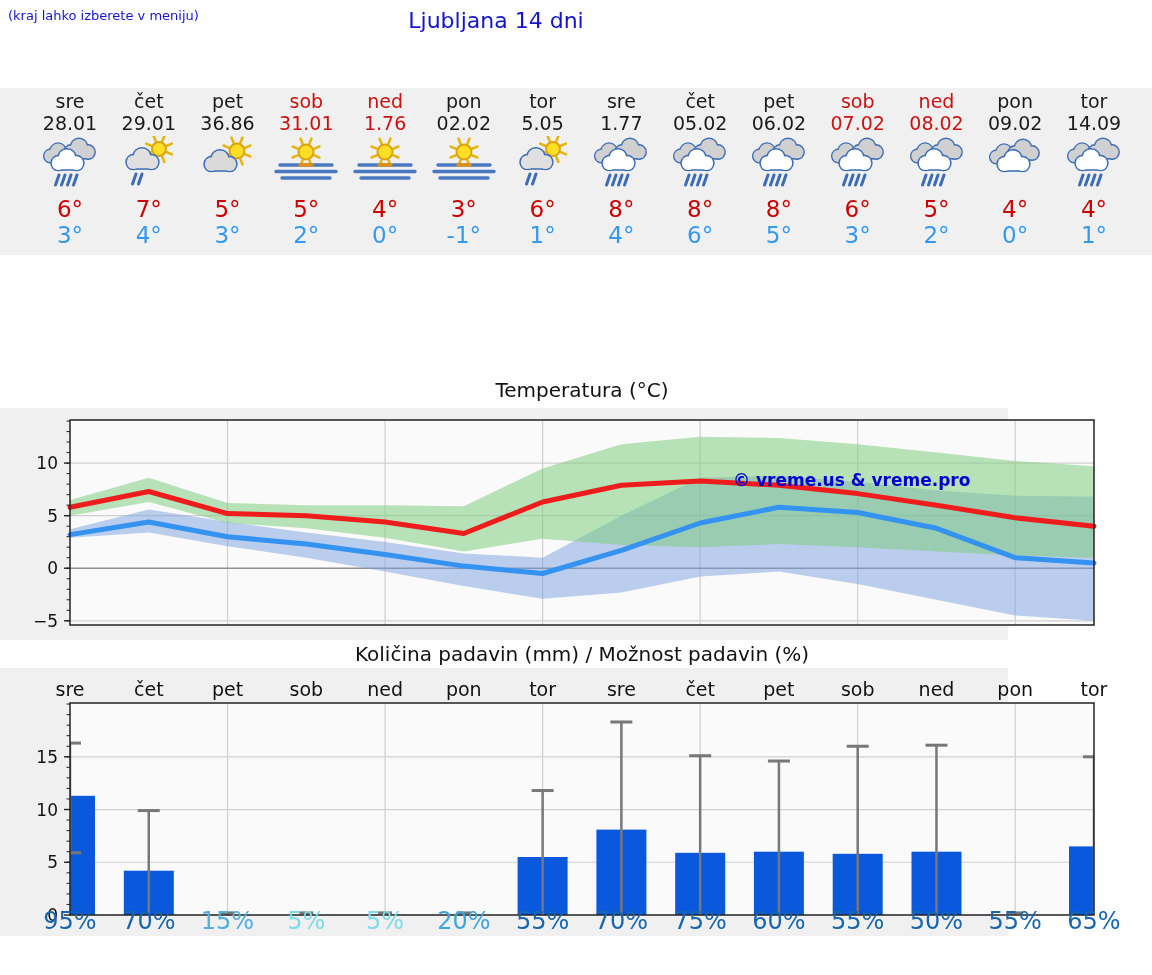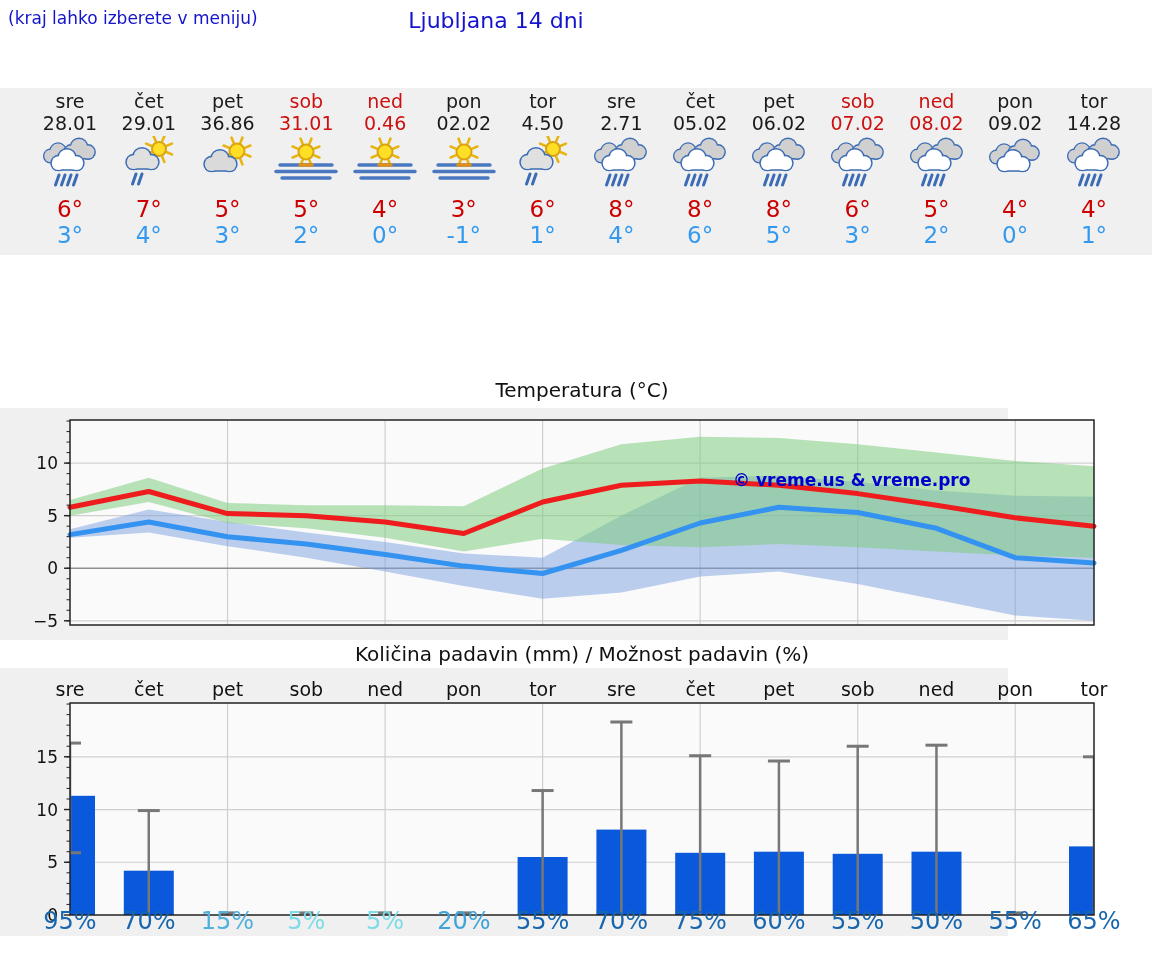--- a/index.html
+++ b/index.html
@@ -1,18 +1,18 @@
 <!DOCTYPE html>
 <html><head>
 <meta charset="utf-8">
 <style>
   html,body{margin:0;padding:0;background:#fff;}
   .page{position:relative;width:1152px;height:975px;overflow:hidden;background:#fff;
         font-family:"DejaVu Sans","Liberation Sans",sans-serif;}
-  .hdr-note{position:absolute;left:8px;top:8px;font-size:17px;color:#1414cc;}
+  .hdr-note{position:absolute;left:8px;top:8px;font-size:13px;color:#1414cc;}
   .hdr-title{position:absolute;left:0;top:8px;width:992px;text-align:center;
              font-size:22px;color:#1414cc;}
   .hdr-upd{position:absolute;right:6px;top:8px;font-size:15px;color:#1414cc;}
   .strip{position:absolute;left:0;top:88px;width:1152px;height:167px;background:#f0f0f0;}
   .day-col{position:absolute;top:0;width:80px;text-align:center;}
   .day-name,.day-date{font-size:19px;line-height:22px;color:#1a1a1a;}
   .day-name{margin-top:2px;}
   .day-col.red .day-name,.day-col.red .day-date{color:#cc1111;}
   .day-icon{height:56px;margin-top:2px;}
   .tmax{font-size:23px;line-height:26px;color:#cc0000;margin-top:4px;}
@@ -168,21 +168,21 @@
             <line x1="6" y1="29" x2="58" y2="29" stroke="#4a78c0" stroke-width="3.4" stroke-linecap="round"></line>
 <line x1="26" y1="29" x2="38" y2="29" stroke="#e09018" stroke-width="3.4" stroke-linecap="round"></line>
 <line x1="2" y1="35.5" x2="62" y2="35.5" stroke="#4a78c0" stroke-width="3.4" stroke-linecap="round"></line>
 <line x1="8" y1="42" x2="56" y2="42" stroke="#4a78c0" stroke-width="3.4" stroke-linecap="round"></line>
           </svg></div>
   <div class="tmax">5°</div>
   <div class="tmin">2°</div>
       </div>
       <div class="day-col red" style="left:345.1px">
   <div class="day-name">ned</div>
-  <div class="day-date">0.46</div>
+  <div class="day-date">1.76</div>
   <div class="day-icon"><svg viewBox="0 0 64 54" width="64" height="54">
             <line x1="40.3" y1="19.4" x2="45.4" y2="21.5" stroke="#e8b50f" stroke-width="2.6" stroke-linecap="round"></line>
             <line x1="35.4" y1="24.3" x2="37.5" y2="29.4" stroke="#e8b50f" stroke-width="2.6" stroke-linecap="round"></line>
             <line x1="28.6" y1="24.3" x2="26.5" y2="29.4" stroke="#e8b50f" stroke-width="2.6" stroke-linecap="round"></line>
             <line x1="23.7" y1="19.4" x2="18.6" y2="21.5" stroke="#e8b50f" stroke-width="2.6" stroke-linecap="round"></line>
             <line x1="23.7" y1="12.6" x2="18.6" y2="10.5" stroke="#e8b50f" stroke-width="2.6" stroke-linecap="round"></line>
             <line x1="28.6" y1="7.7" x2="26.5" y2="2.6" stroke="#e8b50f" stroke-width="2.6" stroke-linecap="round"></line>
             <line x1="35.4" y1="7.7" x2="37.5" y2="2.6" stroke="#e8b50f" stroke-width="2.6" stroke-linecap="round"></line>
             <line x1="40.3" y1="12.6" x2="45.4" y2="10.5" stroke="#e8b50f" stroke-width="2.6" stroke-linecap="round"></line>
             <circle cx="32" cy="16" r="7.5" fill="#ffdf26" stroke="#daa40f" stroke-width="2"></circle>
@@ -210,21 +210,21 @@
             <line x1="6" y1="29" x2="58" y2="29" stroke="#4a78c0" stroke-width="3.4" stroke-linecap="round"></line>
 <line x1="26" y1="29" x2="38" y2="29" stroke="#e09018" stroke-width="3.4" stroke-linecap="round"></line>
 <line x1="2" y1="35.5" x2="62" y2="35.5" stroke="#4a78c0" stroke-width="3.4" stroke-linecap="round"></line>
 <line x1="8" y1="42" x2="56" y2="42" stroke="#4a78c0" stroke-width="3.4" stroke-linecap="round"></line>
           </svg></div>
   <div class="tmax">3°</div>
   <div class="tmin">-1°</div>
       </div>
       <div class="day-col" style="left:502.6px">
   <div class="day-name">tor</div>
-  <div class="day-date">4.50</div>
+  <div class="day-date">5.05</div>
   <div class="day-icon"><svg viewBox="0 0 64 54" width="64" height="54">
             <line x1="49.9" y1="16.3" x2="54.9" y2="18.4" stroke="#e8b50f" stroke-width="2.6" stroke-linecap="round"></line>
             <line x1="45.3" y1="20.9" x2="47.4" y2="25.9" stroke="#e8b50f" stroke-width="2.6" stroke-linecap="round"></line>
             <line x1="38.7" y1="20.9" x2="36.6" y2="25.9" stroke="#e8b50f" stroke-width="2.6" stroke-linecap="round"></line>
             <line x1="34.1" y1="16.3" x2="29.1" y2="18.4" stroke="#e8b50f" stroke-width="2.6" stroke-linecap="round"></line>
             <line x1="34.1" y1="9.7" x2="29.1" y2="7.6" stroke="#e8b50f" stroke-width="2.6" stroke-linecap="round"></line>
             <line x1="38.7" y1="5.1" x2="36.6" y2="0.1" stroke="#e8b50f" stroke-width="2.6" stroke-linecap="round"></line>
             <line x1="45.3" y1="5.1" x2="47.4" y2="0.1" stroke="#e8b50f" stroke-width="2.6" stroke-linecap="round"></line>
             <line x1="49.9" y1="9.7" x2="54.9" y2="7.6" stroke="#e8b50f" stroke-width="2.6" stroke-linecap="round"></line>
             <circle cx="42" cy="13" r="7" fill="#ffdf26" stroke="#daa40f" stroke-width="2"></circle>
@@ -243,21 +243,21 @@
               </g>
             </g>
             <line x1="19" y1="38" x2="15.5" y2="48" stroke="#3b6cb5" stroke-width="3" stroke-linecap="round"></line>
             <line x1="25" y1="38" x2="21.5" y2="48" stroke="#3b6cb5" stroke-width="3" stroke-linecap="round"></line>
           </svg></div>
   <div class="tmax">6°</div>
   <div class="tmin">1°</div>
       </div>
       <div class="day-col" style="left:581.4px">
   <div class="day-name">sre</div>
-  <div class="day-date">2.71</div>
+  <div class="day-date">1.77</div>
   <div class="day-icon"><svg viewBox="0 0 64 54" width="64" height="54">
             <g transform="translate(21,19) scale(0.95)">
               <g fill="#d0d0d0" stroke="#3b6cb5" stroke-width="2.8" stroke-linejoin="round">
                 <circle cx="-9" cy="1" r="6.5"></circle>
                 <circle cx="-1" cy="-4" r="8"></circle>
                 <circle cx="8" cy="1" r="6.5"></circle>
                 <rect x="-14" y="0" width="27" height="7" rx="3.5"></rect>
               </g>
               <g fill="#d0d0d0">
                 <circle cx="-9" cy="1" r="6.5"></circle>
@@ -563,21 +563,21 @@
                 <circle cx="8" cy="1" r="6.5"></circle>
                 <rect x="-14" y="0" width="27" height="7" rx="3.5"></rect>
               </g>
             </g>
           </svg></div>
   <div class="tmax">4°</div>
   <div class="tmin">0°</div>
       </div>
       <div class="day-col" style="left:1054.0px">
   <div class="day-name">tor</div>
-  <div class="day-date">14.28</div>
+  <div class="day-date">14.09</div>
   <div class="day-icon"><svg viewBox="0 0 64 54" width="64" height="54">
             <g transform="translate(21,19) scale(0.95)">
               <g fill="#d0d0d0" stroke="#3b6cb5" stroke-width="2.8" stroke-linejoin="round">
                 <circle cx="-9" cy="1" r="6.5"></circle>
                 <circle cx="-1" cy="-4" r="8"></circle>
                 <circle cx="8" cy="1" r="6.5"></circle>
                 <rect x="-14" y="0" width="27" height="7" rx="3.5"></rect>
               </g>
               <g fill="#d0d0d0">
                 <circle cx="-9" cy="1" r="6.5"></circle>

